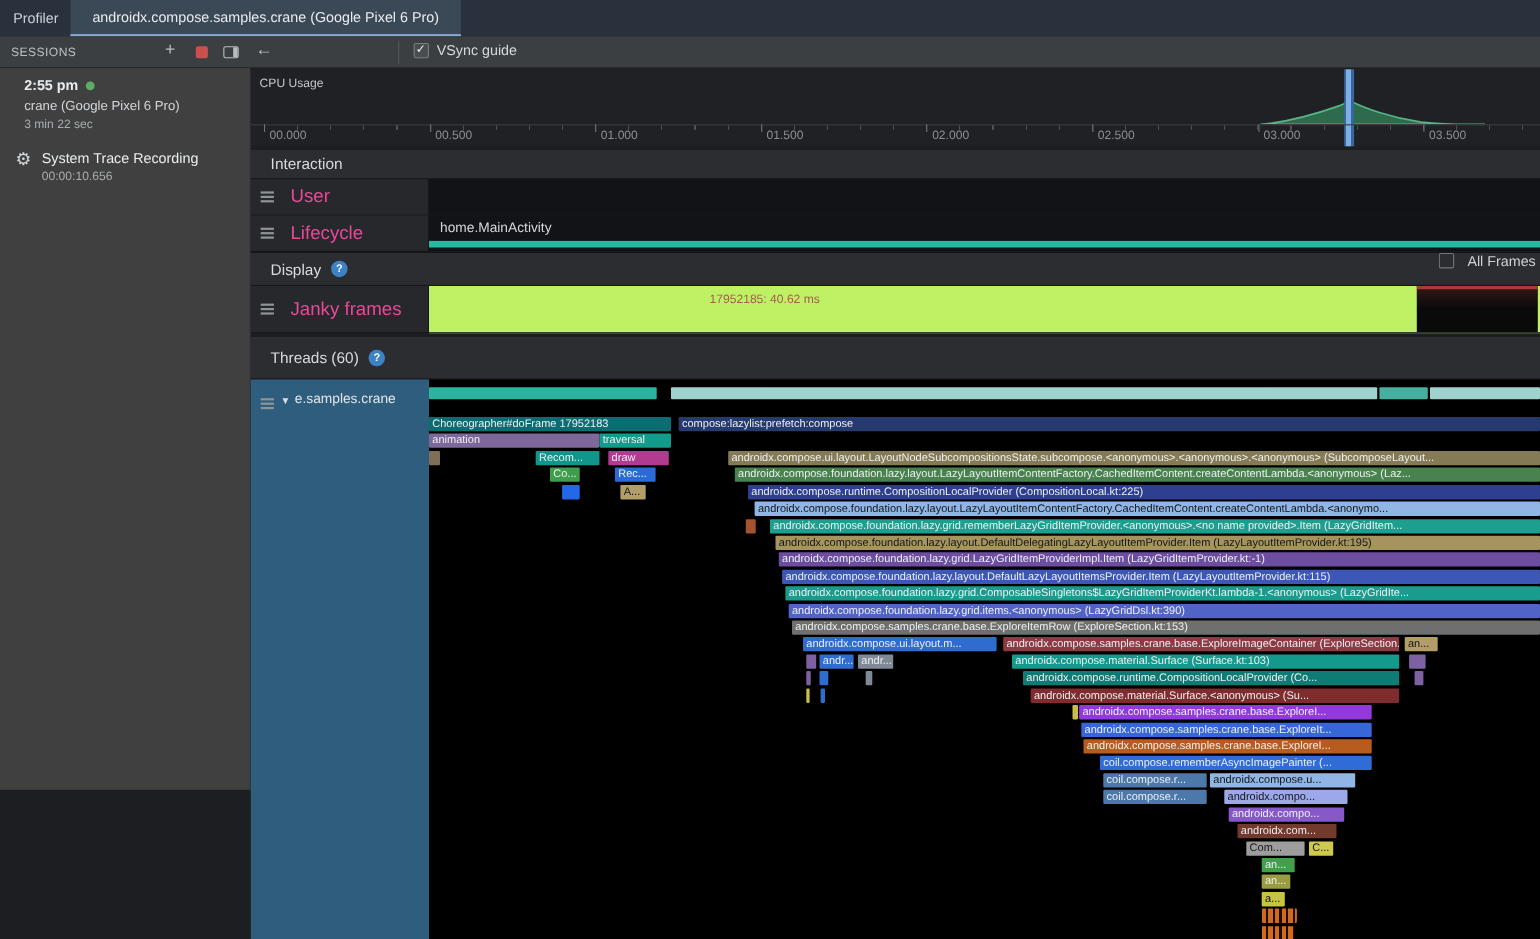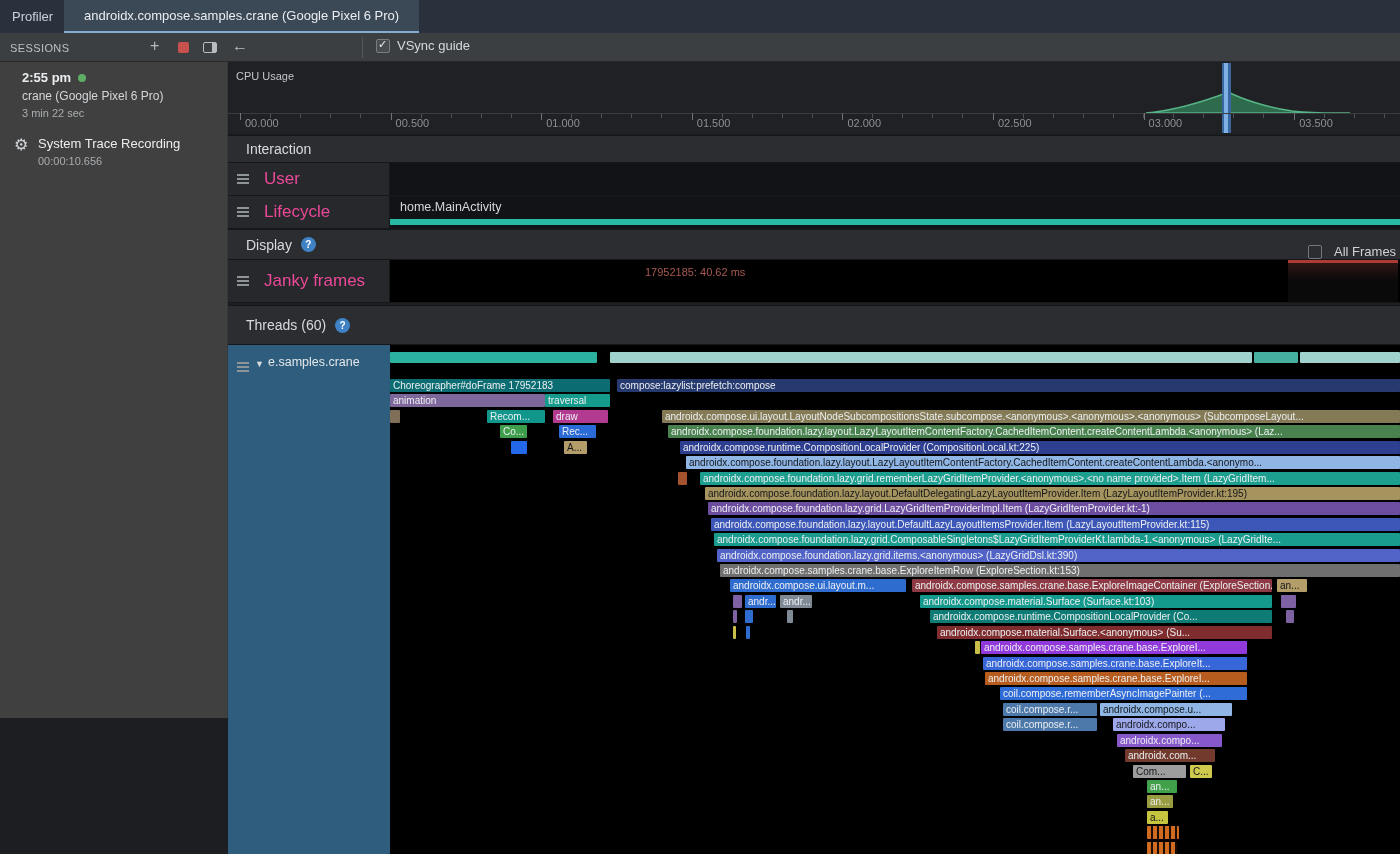--- a/index.html
+++ b/index.html
@@ -59,39 +59,39 @@
 
   
   .section-header{position:absolute;left:0;width:1172px;background:#2b2d30;border-top:1px solid #151618;
     border-bottom:1px solid #151618;display:flex;align-items:center;padding-left:18px;}
   .hdr-text{font-size:14px;color:#d8dbde;}
   .help{display:inline-block;width:15px;height:15px;border-radius:50%;background:#3e82c4;color:#fff;
     font-size:10px;font-weight:bold;text-align:center;line-height:15px;margin-left:9px;}
   #hdr-interaction{top:73px;height:28px;}
   #hdr-display{top:167px;height:31px;}
   #hdr-threads{top:243px;height:40px;}
-  #all-frames{position:absolute;right:0;top:0;bottom:0;width:92px;display:flex;align-items:flex-end;gap:12px;
+  #all-frames{position:absolute;right:0;top:0;bottom:0;width:92px;display:flex;align-items:flex-start;gap:12px;
     overflow:hidden;white-space:nowrap;font-size:13px;color:#cfd3d6;}
   .checkbox.empty{background:transparent;border-color:#72777a;}
 
   
   .track-row{position:absolute;left:0;width:1172px;}
   #row-user{top:101px;height:33px;}
   #row-lifecycle{top:134px;height:33px;}
   #row-janky{top:198px;height:43px;}
   .row-label{position:absolute;left:0;top:0;bottom:0;width:162px;background:#26282b;
     border-right:1px solid #17181a;border-bottom:1px solid #17181a;}
   .row-label .txt{position:absolute;left:36px;top:50%;transform:translateY(-50%);font-size:17px;color:#ec4899;}
   .row-track{position:absolute;left:162px;right:0;top:0;bottom:0;background:#121316;border-bottom:1px solid #17181a;}
   .hamb{position:absolute;left:9px;top:50%;margin-top:-5px;width:12px;height:10px;
     border-top:2px solid #8f9498;border-bottom:2px solid #8f9498;}
   .hamb::after{content:"";position:absolute;left:0;right:0;top:2px;height:2px;background:#8f9498;}
   #lifecycle-event{position:absolute;left:10px;top:4px;font-size:12.5px;color:#d4d7da;}
   #lifecycle-bar{position:absolute;left:0;right:0;bottom:3px;height:6px;background:#27b9a2;}
-  #janky-track{background:#000000;padding-left:25px;}
+  #janky-track{background:#bef264;padding-left:25px;}
   #janky-text{position:absolute;left:255px;top:6px;font-size:11px;color:#a85a52;}
   #janky-frame{position:absolute;left:898px;top:0;bottom:0;width:110px;border-top:3px solid #ad3b33;
     background:linear-gradient(180deg,rgba(140,50,45,.28),rgba(0,0,0,0) 45%),#0a0a0b;}
 
   
   #thread-panel{position:absolute;left:0;top:283px;width:162px;height:509px;background:#2e5d7d;}
   #thread-panel .hamb{top:17px;margin-top:0;}
   #thread-expand{position:absolute;left:27px;top:14px;font-size:9px;color:#d8dcdf;}
   #thread-name{position:absolute;left:40px;top:10px;font-size:12.5px;color:#e4e7ea;}
 

